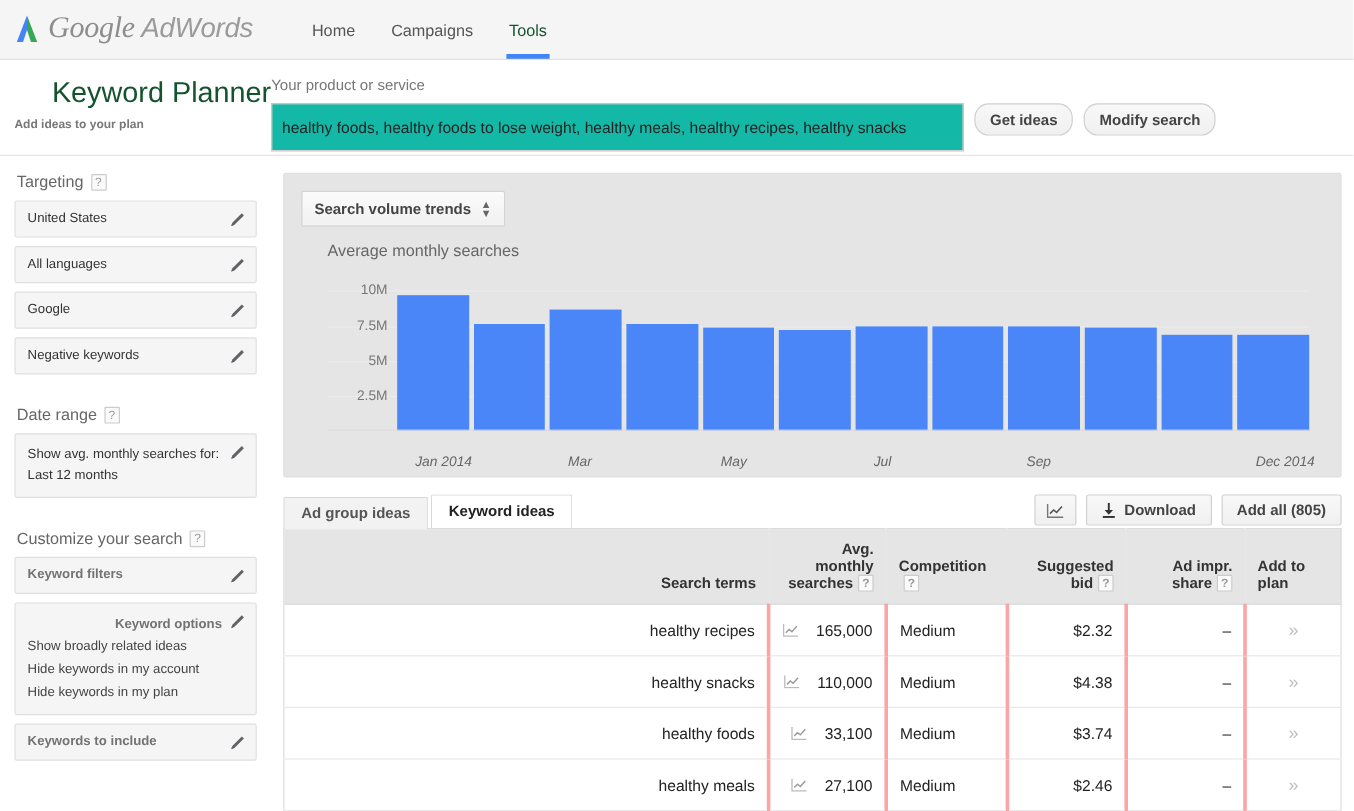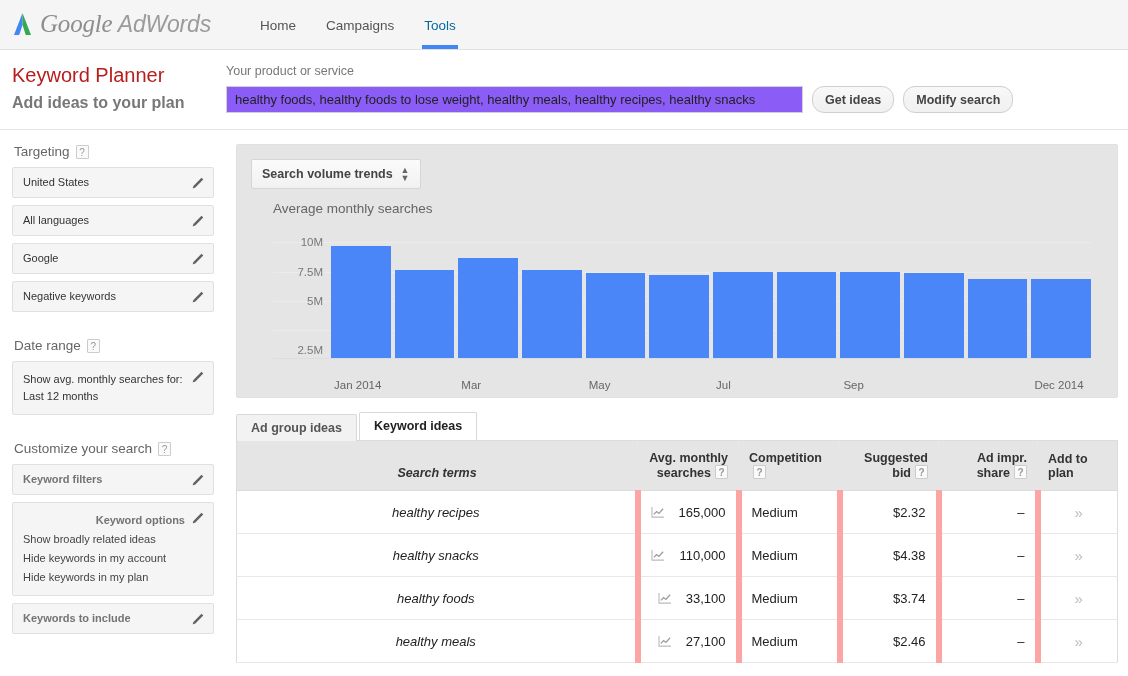--- a/index.html
+++ b/index.html
@@ -18,39 +18,39 @@
   }
   .logo-wrap{ display:flex; align-items:center; height:50px; margin-right:34px; }
   .logo-mark{ width:21px; height:24px; margin-right:7px; }
   .logo-text{ font-size:23px; color:#9b9b9b; letter-spacing:-.2px; white-space:nowrap;font-style:italic;}
   .logo-text .g{ font-family:"Liberation Serif", serif; color:#8d8d8d; font-size:25px;}
   .nav{ display:flex; align-items:flex-end; height:50px;text-align:center; }
   .nav-item{
     font-size:13.5px; color:#555; padding:0 15px 16px 15px; cursor:pointer;
     position:relative; white-space:nowrap;
   }
-  .nav-item.active{ color:#0369a1; }
+  .nav-item.active{ color:#14532d; }
   .nav-item.active:after{
     content:""; position:absolute; left:13px; right:13px; bottom:0;
     height:4px; background:#4285f4;
   }
 
   
   .headband{
     height:80px; background:#fff; border-bottom:1px solid #e5e5e5;
     display:flex; padding-top:14px;
   }
   .planner-title{ width:226px; padding-left:12px; }
-  .planner-title h1{ margin:0; font-size:20px; font-weight:400; color:#b91c1c; }
-  .planner-title .sub{ margin-top:7px; font-size:16px; font-weight:bold; color:#777; }
+  .planner-title h1{ margin:0; font-size:24px; font-weight:400; color:#14532d;text-align:right; }
+  .planner-title .sub{ margin-top:7px; font-size:10px; font-weight:bold; color:#777; }
   .search-zone{ flex:1; padding-left:0; }
   .search-label{ font-size:12.5px; color:#777; margin-bottom:8px; }
   .search-row{ display:flex; align-items:stretch; }
   .search-input{
-    width:577px; height:27px; border:1px solid #d0d0d0; background:#8b5cf6;
+    width:577px; height:40px; border:1px solid #d0d0d0; background:#14b8a6;
     font-family:"Liberation Sans", sans-serif; font-size:13px; color:#222;
     padding:0 8px; outline:none;
   }
   .btn{
     border:1px solid #cfcfcf; background:linear-gradient(#f8f8f8,#f0f0f0);
     font-family:"Liberation Sans", sans-serif; font-size:12.5px; font-weight:bold;
     color:#444; cursor:pointer; border-radius:2px; white-space:nowrap;
   }
   .search-row .btn{ height:27px; padding:0 12px; margin-left:9px;border-radius:12px; }
 
@@ -100,21 +100,21 @@
   .gridline{ position:absolute; left:-58px; right:0; height:1px; background:#ebebeb; }
   .ytick{
     position:absolute; right:calc(100% + 8px); transform:translateY(-50%);
     font-size:11.5px; color:#777; white-space:nowrap;
   }
   .bars{ position:absolute; left:0; right:0; top:0; bottom:0; display:flex; gap:4px; align-items:flex-end;}
   .bar{ flex:1; background:#4a86f7; }
   .baseline{ position:absolute; left:-58px; right:0; bottom:0; height:1px; background:#ddd;}
   .xlabels{ position:absolute; left:0; right:0; bottom:-20px; display:flex; gap:4px; }
   .xlab{ flex:1; font-size:11.5px; color:#666; white-space:nowrap; position:relative; }
-  .xlab span{ position:absolute; left:3px; top:0; }
+  .xlab span{ position:absolute; left:15px; top:0;font-style:italic; }
 
   
   .tabs-row{ display:flex; align-items:flex-end; margin-top:14px; position:relative; height:28px; }
   .tab{
     border:1px solid #d8d8d8; border-bottom:none; background:#f2f2f2;
     padding:6px 14px; font-size:12.5px; font-weight:bold; color:#555;
     cursor:pointer; border-radius:2px 2px 0 0; margin-right:2px; position:relative; top:1px;
   }
   .tab.active{ background:#fff; color:#222; top:0; padding-bottom:7px; z-index:2;}
   .tab-actions{ margin-left:auto; display:flex; gap:8px; align-items:center; padding-bottom:2px;}
@@ -122,25 +122,25 @@
   .btn.icon-only{ padding:0 9px; }
 
   
   .tbl{ width:100%; border-collapse:collapse; border:1px solid #dcdcdc; background:#fff; }
   .tbl th{
     background:#e5e5e5; border-bottom:1px solid #dcdcdc; border-right:1px solid #e6e6e6;
     font-size:12.5px; font-weight:bold; color:#333; padding:10px 10px; vertical-align:bottom;
   }
   .tbl th .qmark{ vertical-align:1px; margin-left:4px;}
   .tbl td{
-    border-bottom:1px solid #e8e8e8; border-right:6px solid #fca5a5;
+    border-bottom:1px solid #e8e8e8; border-right:3px solid #fca5a5;
     padding:12px 10px; font-size:13px; color:#222; height:43px;
   }
   .tbl th:last-child, .tbl td:last-child{ border-right:none; }
-  .c-term{ text-align:center;font-style:italic; }
+  .c-term{ text-align:right; }
   .c-vol{ text-align:right; width:97px; }
   .c-comp{ text-align:left; width:101px; }
   .c-bid{ text-align:right; width:99px; }
   .c-share{ text-align:right; width:99px; }
   .c-add{ text-align:center; width:80px; }
   th.c-vol, th.c-bid, th.c-share{ text-align:right; }
   th.c-add{ text-align:left; }
   .vol-cell{ display:flex; align-items:center; justify-content:flex-end; gap:14px;}
   .chev{ color:#bdbdbd; font-size:15px; cursor:pointer; }
   .dash{ color:#555; }
@@ -272,21 +272,21 @@
       <div class="dropdown">
         <span>Search volume trends</span>
         <span class="updown">▲<br>▼</span>
       </div>
       <div class="chart-title">Average monthly searches</div>
 
       <div class="chart-area">
         <div class="plot">
           <div id="gridlines">
               <div class="gridline" style="top: 76.8519%;"></div>
-              <div class="ytick" style="top: 76.8519%; margin-top: 20px;">2.5M</div>
+              <div class="ytick" style="top: 76.8519%;">2.5M</div>
               <div class="gridline" style="top: 53.7037%;"></div>
               <div class="ytick" style="top: 53.7037%;">5M</div>
               <div class="gridline" style="top: 30.5556%;"></div>
               <div class="ytick" style="top: 30.5556%;">7.5M</div>
               <div class="gridline" style="top: 7.40741%;"></div>
               <div class="ytick" style="top: 7.40741%;">10M</div>
             </div>
           <div class="bars" id="bars">
               <div class="bar" title="Jan 2014" style="height: 89.8148%; background: rgb(74, 134, 247);"></div>
               <div class="bar" title="Feb" style="height: 70.3704%; background: rgb(74, 134, 247);"></div>
@@ -328,20 +328,37 @@
                 <span>Dec 2014</span>
               </div>
             </div>
         </div>
       </div>
     </div>
 
     <div class="tabs-row">
       <div class="tab">Ad group ideas</div>
       <div class="tab active">Keyword ideas</div>
+      <div class="tab-actions">
+        <button class="btn icon-only">
+          <svg width="15" height="13" viewBox="0 0 15 13">
+            <path d="M1 1 L1 12 L14 12" stroke="#777" stroke-width="1.2" fill="none"></path>
+            <path d="M3 9 L6 6 L8.5 8 L13 3" stroke="#555" stroke-width="1.3" fill="none"></path>
+          </svg>
+        </button>
+        <button class="btn">
+          <svg width="12" height="13" viewBox="0 0 12 13">
+            <path d="M6 0 L6 7" stroke="#333" stroke-width="1.6"></path>
+            <polygon points="2.5,6 9.5,6 6,10" fill="#333"></polygon>
+            <rect x="1" y="11" width="10" height="1.6" fill="#333"></rect>
+          </svg>
+          <span>Download</span>
+        </button>
+        <button class="btn">Add all (805)</button>
+      </div>
     </div>
 
     <table class="tbl">
       <thead>
         <tr>
           <th class="c-term">
             <span>Search terms</span>
           </th>
           <th class="c-vol">
             <span>Avg. monthly searches</span><span class="qmark">?</span>

